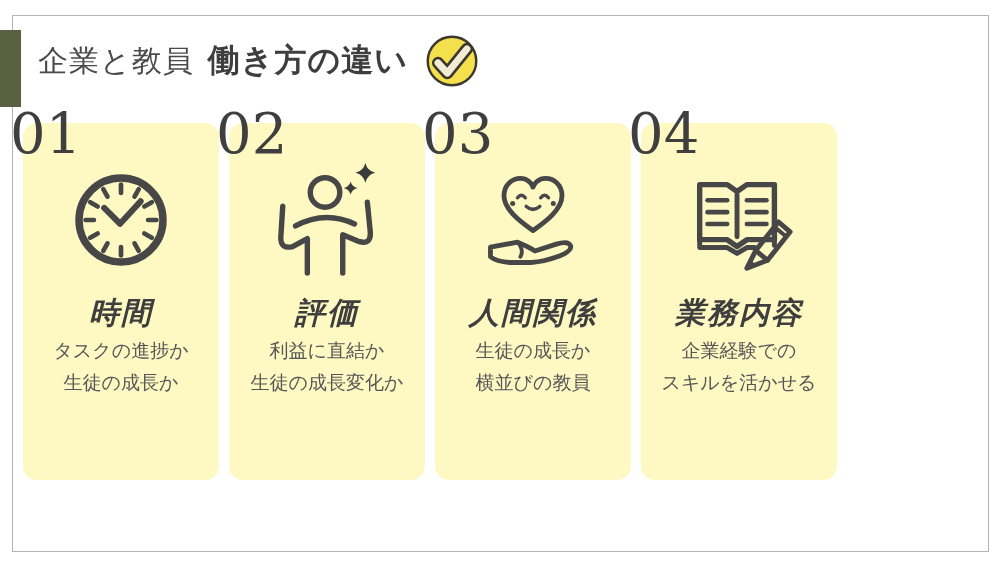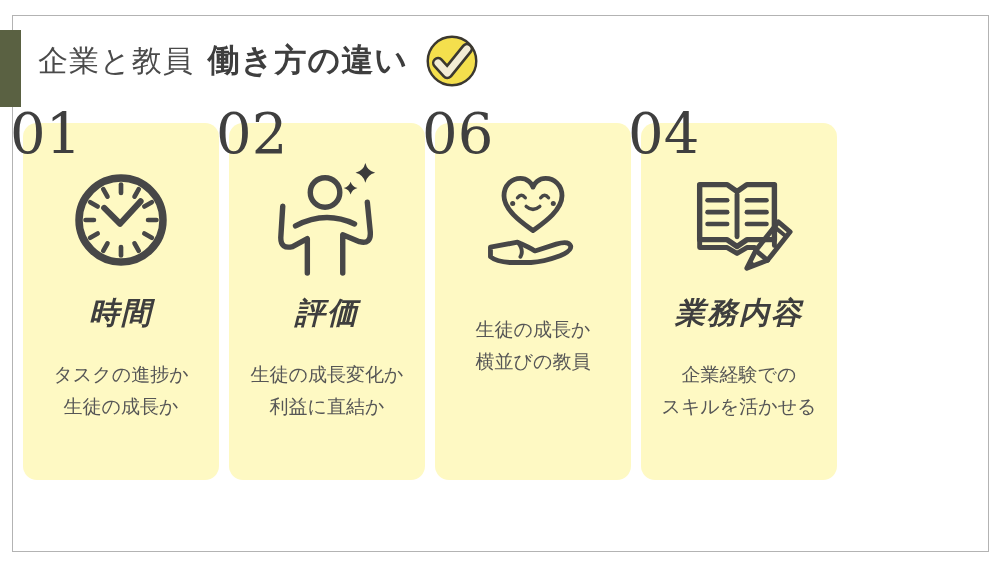--- a/index.html
+++ b/index.html
@@ -15,21 +15,21 @@
   .cards{position:absolute;left:23px;top:123px;display:flex;gap:10px;}
   .card{position:relative;width:196px;height:357px;background:#fef9c3;border-radius:14px;
         display:flex;flex-direction:column;align-items:center;}
   .card-number{
     position:absolute;top:-17px;left:-13px;
     font-family:"DejaVu Serif","Liberation Serif",serif;
     font-size:56px;font-weight:400;line-height:1;color:#3f3f3f;
   }
   .icon-wrap{margin-top:28px;height:138px;display:flex;align-items:center;justify-content:center;}
   .card-title{font-size:30px;font-weight:800;color:#3e3e3e;letter-spacing:2px;margin-top:4px;font-style:italic;}
-  .card-desc{margin-top:24px;font-size:19px;color:#565656;line-height:1.7;text-align:center;width:100%;}
+  .card-desc{margin-top:0;font-size:19px;color:#565656;line-height:1.7;text-align:center;width:100%;}
   svg{display:block;}
   .stroke{fill:none;stroke:#474747;stroke-linecap:round;stroke-linejoin:round;}
 </style>
 </head>
 <body>
 
 <div id="slide">
   <div class="frame"></div>
   <div class="accent-bar"></div>
 
@@ -83,39 +83,40 @@
           <circle class="stroke" cx="58" cy="32" r="15" stroke-width="5.5"></circle>
           <path class="stroke" stroke-width="5.5" d="M28,66 Q58,50 88,64"></path>
           <path class="stroke" stroke-width="5.5" d="M15,46 L13,78 Q13,90 25,87 L40,79 L40,114"></path>
           <path class="stroke" stroke-width="5.5" d="M101,42 L104,72 Q105,85 93,82 L76,75 L76,114"></path>
           <path d="M99,2 Q101,10 109,12 Q101,14 99,22 Q97,14 89,12 Q97,10 99,2 Z" fill="#3b3b3b"></path>
           <path d="M84,21 Q85.5,26 91,27.5 Q85.5,29 84,34 Q82.5,29 77,27.5 Q82.5,26 84,21 Z" fill="#3b3b3b"></path>
         </svg>
       </div>
       <div class="card-title">評価</div>
       <div class="card-desc">
+        <div>利益に直結か</div>
         <div>生徒の成長変化か</div>
-        <div>利益に直結か</div>
       </div>
     </div>
 
     <div class="card">
-      <div class="card-number">06</div>
+      <div class="card-number">03</div>
       <div class="icon-wrap">
         <svg width="116" height="116" viewBox="0 0 120 120">
           <path class="stroke" stroke-width="5" d="M60,71 C52,65 30,51 30,35 C30,24 38,17 47,17 C54,17 59,22 60,26 C61,22 66,17 73,17 C82,17 90,24 90,35 C90,51 68,65 60,71 Z"></path>
           <path class="stroke" stroke-width="3.6" d="M44,37 Q48,32 52,37"></path>
           <path class="stroke" stroke-width="3.6" d="M68,37 Q72,32 76,37"></path>
           <path class="stroke" stroke-width="3.6" d="M53,46 Q60,52 67,46"></path>
           <circle cx="39" cy="43" r="2.6" fill="#474747"></circle>
           <circle cx="81" cy="43" r="2.6" fill="#474747"></circle>
           <path class="stroke" stroke-width="5" d="M16,88 L44,83 Q56,88 62,92 L84,85 Q97,81 99,87 Q100,92 88,97 Q72,103 58,104 L36,104 Q22,103 16,98 Z"></path>
           <path class="stroke" stroke-width="4" d="M44,83 Q51,91 47,98"></path>
         </svg>
       </div>
+      <div class="card-title">人間関係</div>
       <div class="card-desc">
         <div>生徒の成長か</div>
         <div>横並びの教員</div>
       </div>
     </div>
 
     <div class="card">
       <div class="card-number">04</div>
       <div class="icon-wrap">
         <svg width="118" height="118" viewBox="0 0 120 120">

